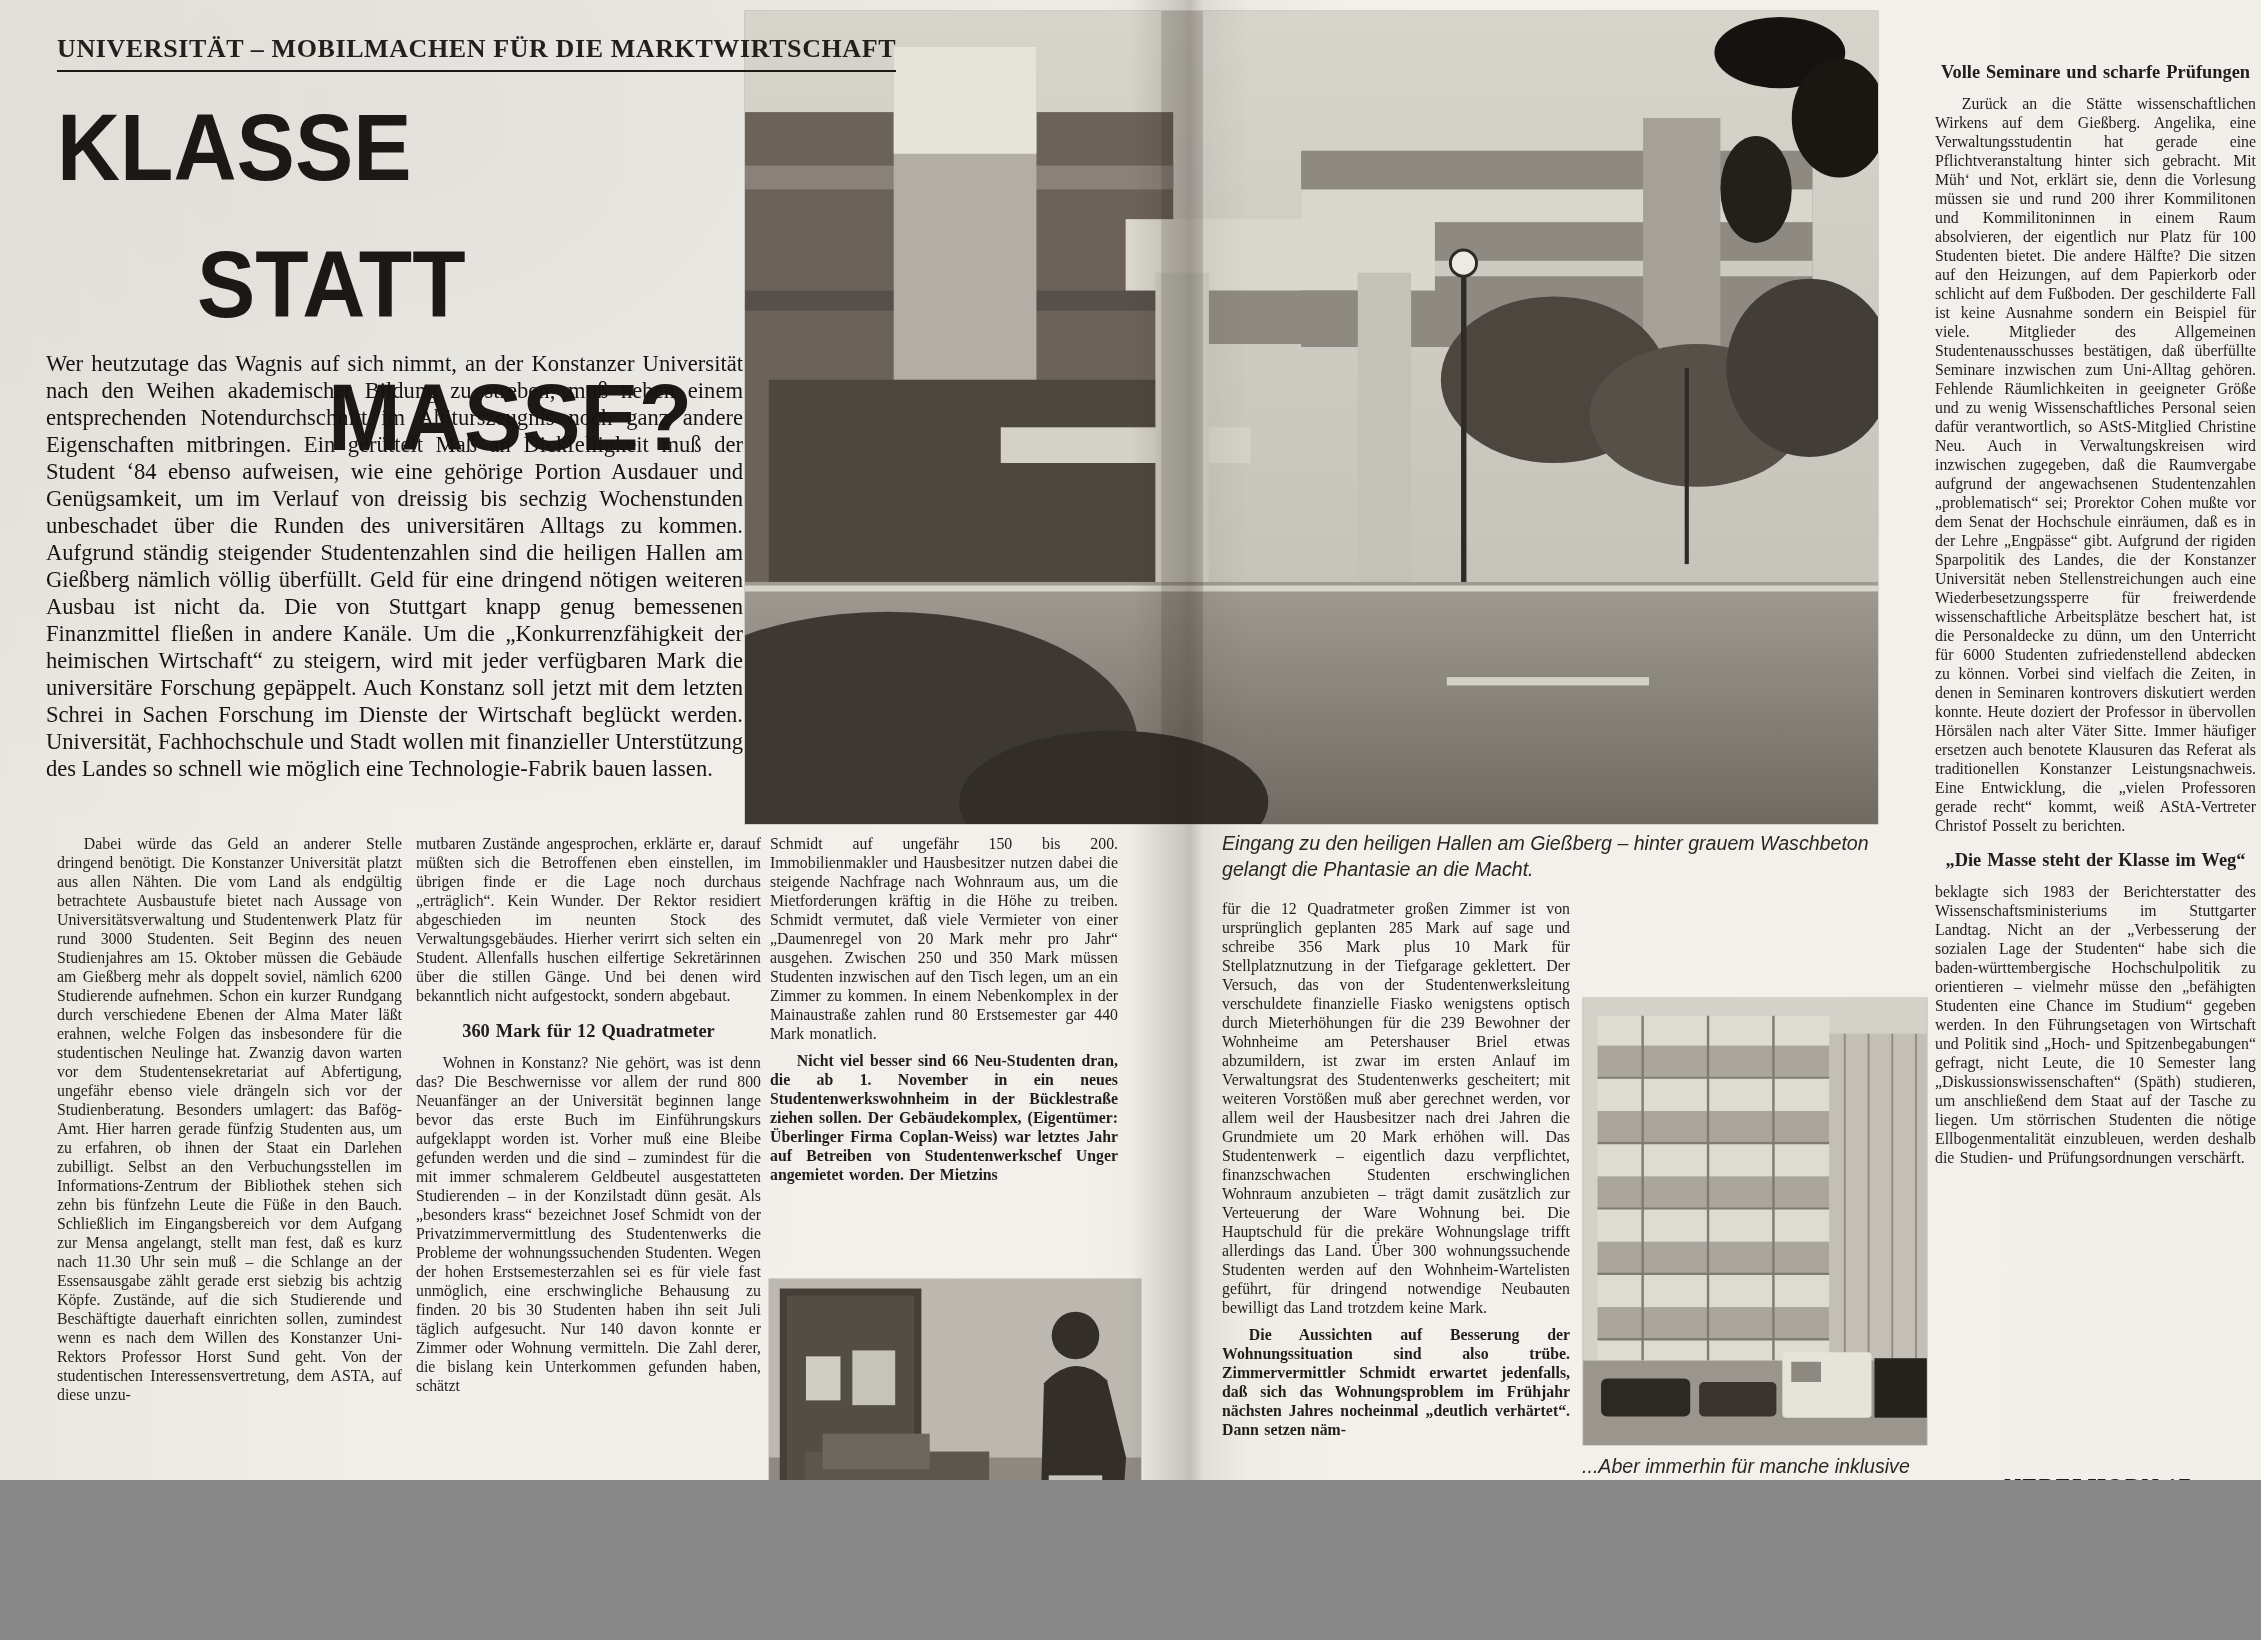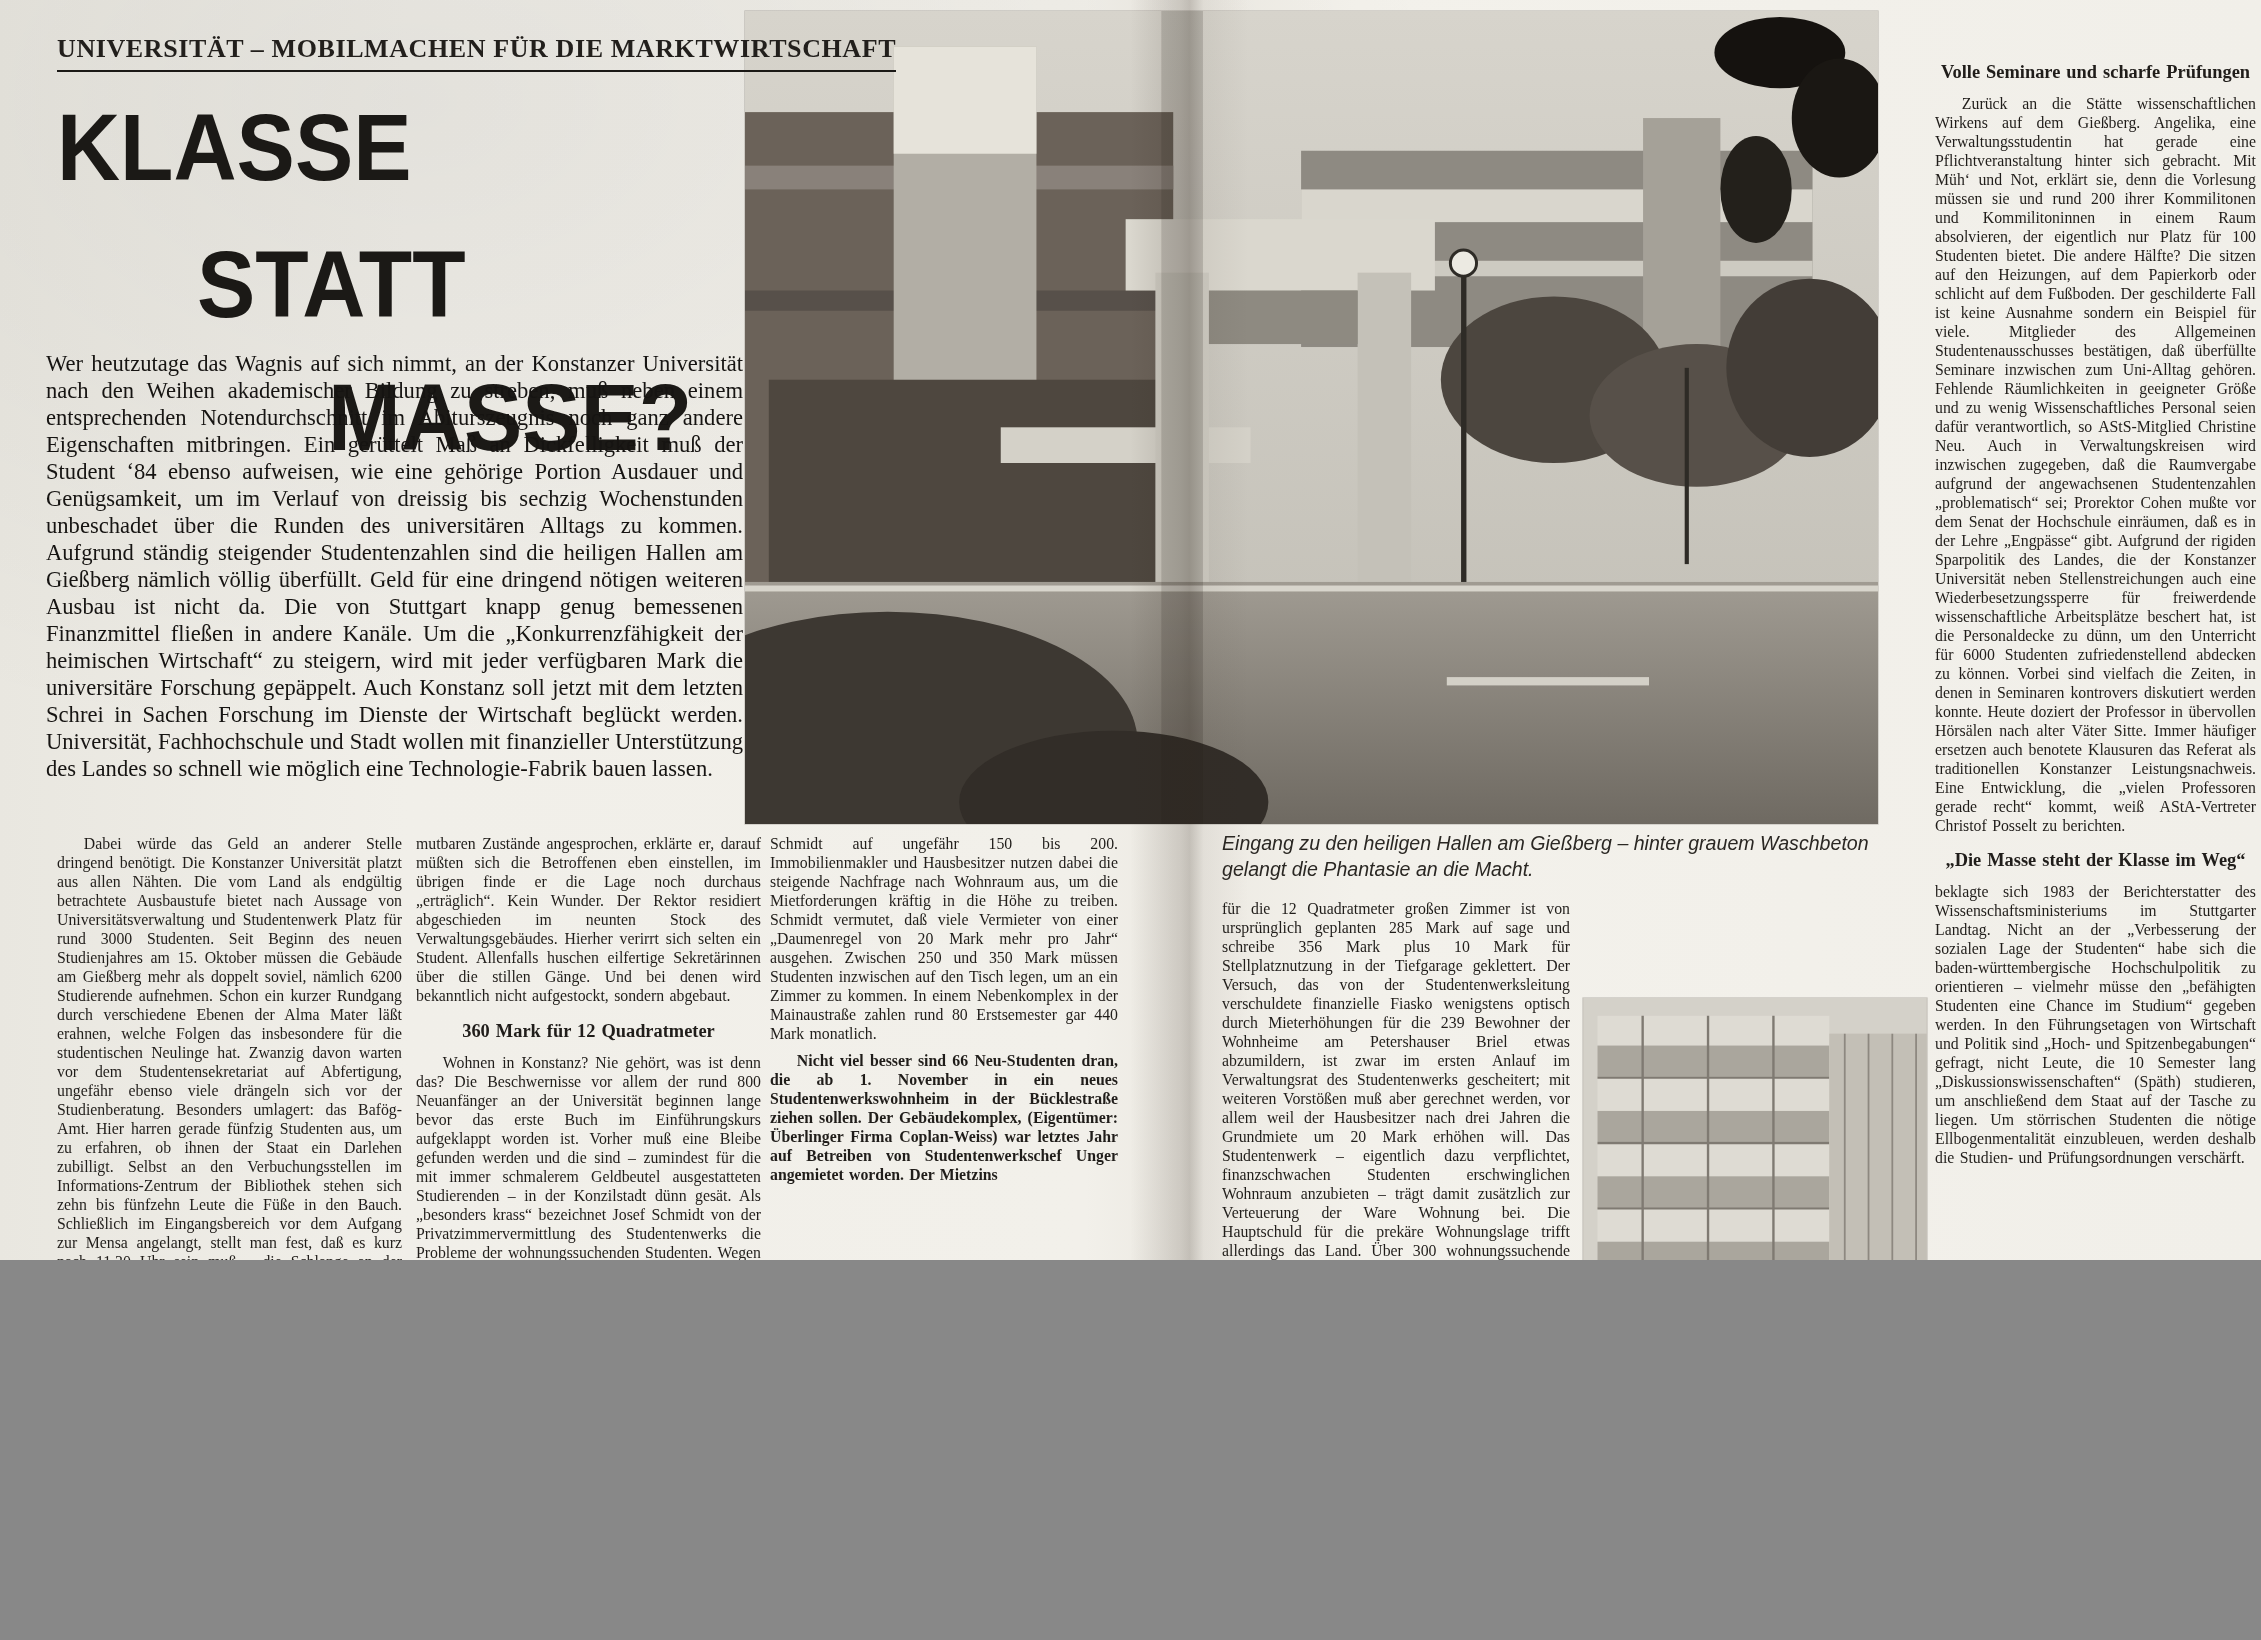--- a/index.html
+++ b/index.html
@@ -1,17 +1,17 @@
 <!DOCTYPE html>
 <html lang="de" style="font-size:9.5px"><head>
 <meta charset="utf-8">
 <style>
   html,body{margin:0;padding:0;background:#888;}
   #spread{
-    position:relative;width:2261px;height:1260px;overflow:hidden;
+    position:relative;width:2261px;height:1480px;overflow:hidden;
     background:
       radial-gradient(ellipse at 18% 8%, rgba(0,0,0,0.06), rgba(0,0,0,0) 40%),
       linear-gradient(90deg,#e9e7e0 0%,#f1efe9 18%,#f2f0ea 48%,#ece9e2 52%,#f3f1eb 60%,#f1efe9 100%);
     font-family:"Liberation Serif", serif;color:#221f1c;
   }
   .abs{position:absolute;}
   .kicker{
     left:57px;top:34px;font-size:26px;font-weight:bold;letter-spacing:0.6px;
     border-bottom:2.4px solid #1b1916;padding-bottom:6px;white-space:nowrap;
   }

